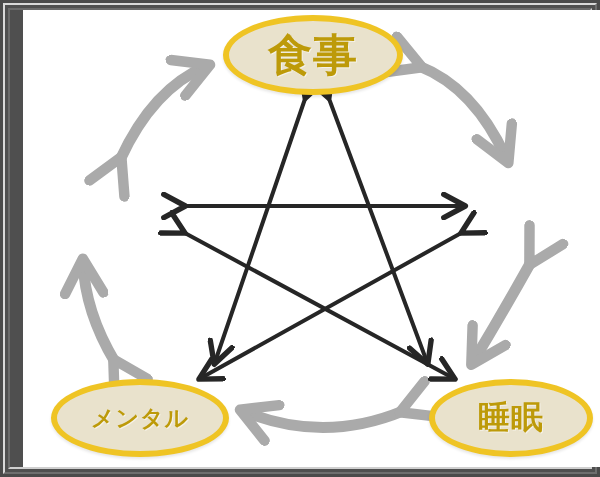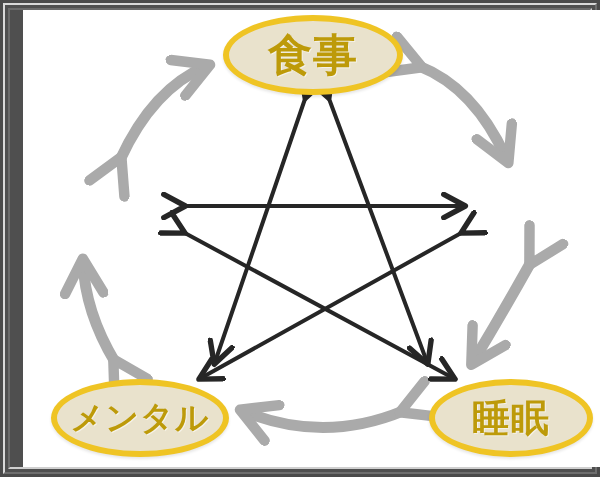--- a/index.html
+++ b/index.html
@@ -94,22 +94,22 @@
   }
   .node-top    { left: 200px; top: 5px;   width: 180px; height: 80px; }
   .node-right  { left: 430px; top: 166px; width: 150px; height: 76px; }
   .node-left   { left: 2px;   top: 166px; width: 150px; height: 76px; }
   .node-bl     { left: 28px;  top: 369px; width: 178px; height: 78px; }
   .node-br     { left: 406px; top: 369px; width: 164px; height: 78px; }
 
   .node-top   .node-label { font-size: 44px; }
   .node-right .node-label { font-size: 38px; }
   .node-left  .node-label { font-size: 38px; }
-  .node-bl    .node-label { font-size: 33px; }
-  .node-br    .node-label { font-size: 38px; }
+  .node-bl    .node-label { font-size: 23px; }
+  .node-br    .node-label { font-size: 32px; }
 </style>
 </head>
 <body>
 
 <div id="app">
 
   <div class="frame-outer"></div>
   <div class="frame-bevel-hi"></div>
   <div class="frame-mid"></div>
   <div class="frame-bevel-lo"></div>

